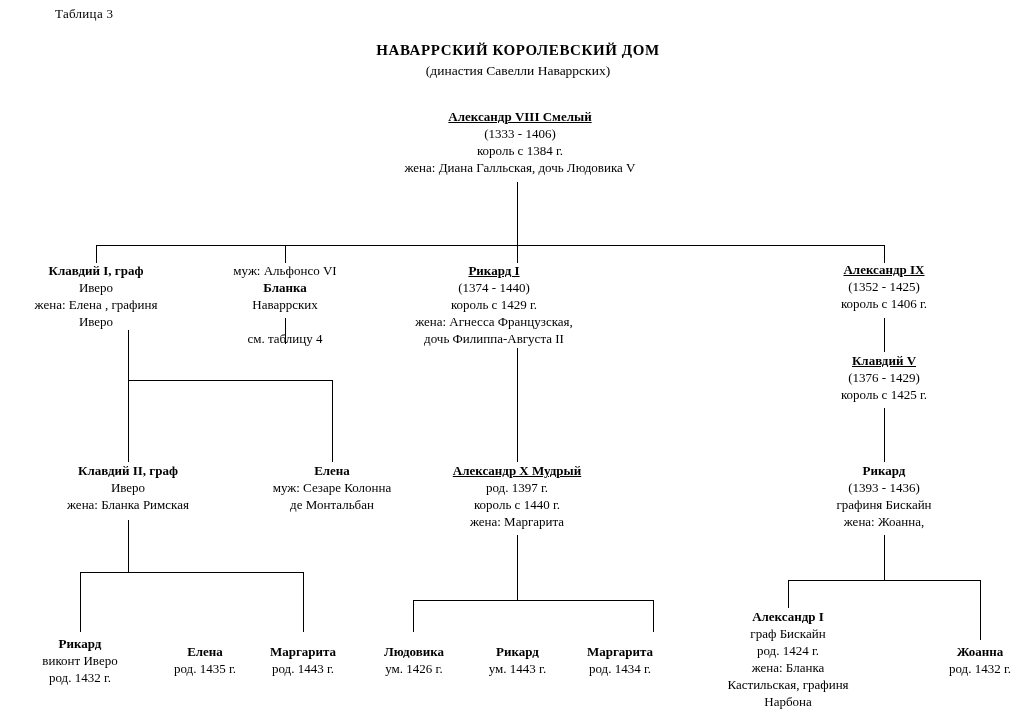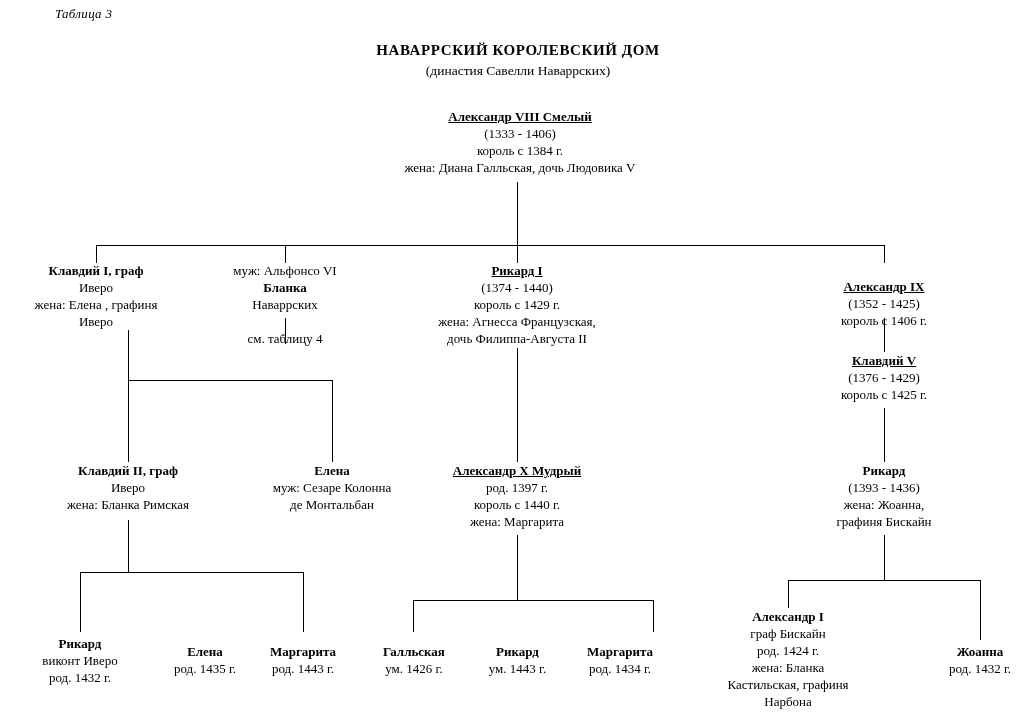--- a/index.html
+++ b/index.html
@@ -13,21 +13,20 @@
     height: 723px;
     background: #ffffff;
     overflow: hidden;
     font-family: "Liberation Serif", "DejaVu Serif", serif;
     color: #000000;
   }
   .table-label {
     position: absolute;
     left: 55px;
     top: 6px;
-    font-style: italic;
     font-size: 13px;
     letter-spacing: 0.3px;
   }
   .doc-title {
     position: absolute;
     left: 0;
     top: 42px;
     width: 1036px;
     text-align: center;
     font-weight: bold;
@@ -105,29 +104,29 @@
 
   <div class="node" style="left:195px; top:262px; width:180px;">
     <span class="ln">муж: Альфонсо VI</span>
     <span class="ln nm">Бланка</span>
     <span class="ln">Наваррских</span>
     <span class="ln gap"></span>
     <span class="ln">см. таблицу 4</span>
   </div>
   <div class="vline" style="left:285px; top:318px; height:26px;"></div>
 
-  <div class="node" style="left:397px; top:262px; width:240px;">
+  <div class="node" style="left:374px; top:262px; width:240px;">
     <span class="ln nm ul">Рикард I</span>
     <span class="ln">(1374 - 1440)</span>
     <span class="ln">король с 1429 г.</span>
     <span class="ln">жена: Агнесса Французская,</span>
     <span class="ln">дочь Филиппа-Августа II</span>
   </div>
 
-  <div class="node" style="left:784px; top:278px; width:200px;">
+  <div class="node" style="left:784px; top:261px; width:200px;">
     <span class="ln nm ul">Александр IX</span>
     <span class="ln">(1352 - 1425)</span>
     <span class="ln">король с 1406 г.</span>
   </div>
 
   <div class="vline" style="left:884px; top:318px; height:34px;"></div>
 
   <div class="node" style="left:784px; top:352px; width:200px;">
     <span class="ln nm ul">Клавдий V</span>
     <span class="ln">(1376 - 1429)</span>
@@ -158,22 +157,22 @@
   <div class="node" style="left:407px; top:462px; width:220px;text-align:center;">
     <span class="ln nm ul">Александр X Мудрый</span>
     <span class="ln">род. 1397 г.</span>
     <span class="ln">король с 1440 г.</span>
     <span class="ln">жена: Маргарита</span>
   </div>
 
   <div class="node" style="left:794px; top:462px; width:180px;">
     <span class="ln nm">Рикард</span>
     <span class="ln">(1393 - 1436)</span>
+    <span class="ln">графиня Бискайн</span>
     <span class="ln">жена: Жоанна,</span>
-    <span class="ln">графиня Бискайн</span>
   </div>
 
   <div class="vline" style="left:128px; top:520px; height:52px;"></div>
   <div class="hline" style="left:80px; top:572px; width:223px;"></div>
   <div class="vline" style="left:80px; top:572px; height:60px;"></div>
   <div class="vline" style="left:303px; top:572px; height:60px;"></div>
 
   <div class="vline" style="left:517px; top:535px; height:65px;"></div>
   <div class="hline" style="left:413px; top:600px; width:240px;"></div>
   <div class="vline" style="left:413px; top:600px; height:32px;"></div>
@@ -194,21 +193,21 @@
     <span class="ln nm">Елена</span>
     <span class="ln">род. 1435 г.</span>
   </div>
 
   <div class="node" style="left:243px; top:643px; width:120px;">
     <span class="ln nm">Маргарита</span>
     <span class="ln">род. 1443 г.</span>
   </div>
 
   <div class="node" style="left:355px; top:643px; width:118px;">
-    <span class="ln nm">Галльская</span>
+    <span class="ln nm">Людовика</span>
     <span class="ln">ум. 1426 г.</span>
   </div>
 
   <div class="node" style="left:460px; top:643px; width:115px;">
     <span class="ln nm">Рикард</span>
     <span class="ln">ум. 1443 г.</span>
   </div>
 
   <div class="node" style="left:560px; top:643px; width:120px;">
     <span class="ln nm">Маргарита</span>

